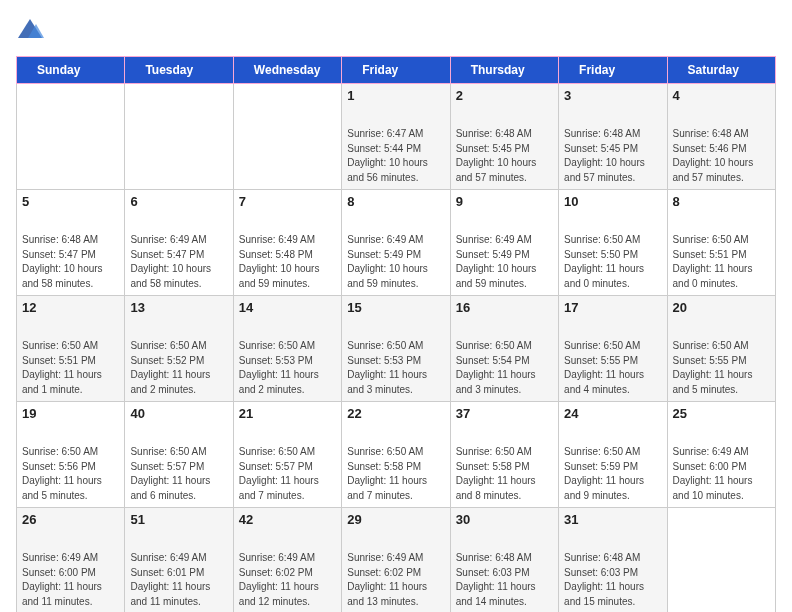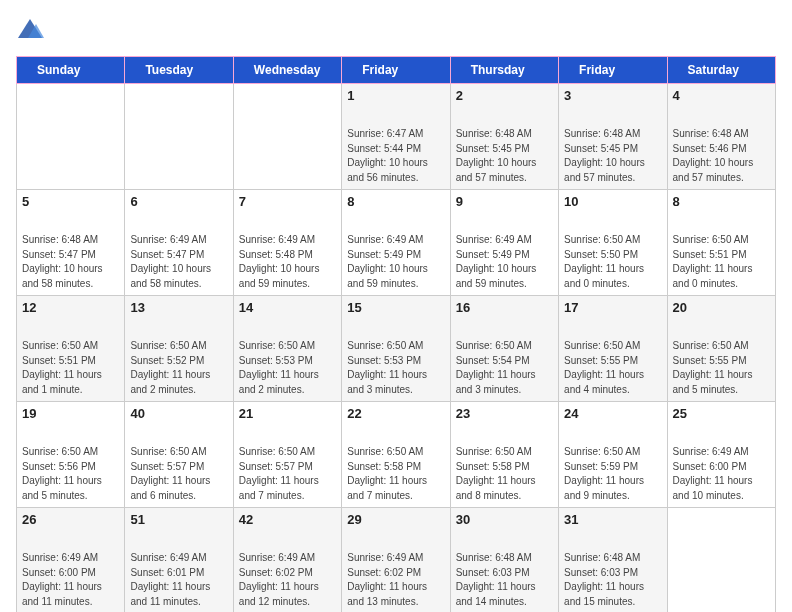--- a/index.html
+++ b/index.html
@@ -257,21 +257,21 @@
 Sunset: 5:57 PM
 Daylight: 11 hours and 7 minutes.</div>
         </td>
         <td>
           <span class="day-number">22</span>
           <div class="day-info" style="white-space: pre-line;">Sunrise: 6:50 AM
 Sunset: 5:58 PM
 Daylight: 11 hours and 7 minutes.</div>
         </td>
         <td>
-          <span class="day-number">23</span>
+          <span class="day-number">37</span>
           <div class="day-info" style="white-space: pre-line;">Sunrise: 6:50 AM
 Sunset: 5:58 PM
 Daylight: 11 hours and 8 minutes.</div>
         </td>
         <td>
           <span class="day-number">24</span>
           <div class="day-info" style="white-space: pre-line;">Sunrise: 6:50 AM
 Sunset: 5:59 PM
 Daylight: 11 hours and 9 minutes.</div>
         </td>

